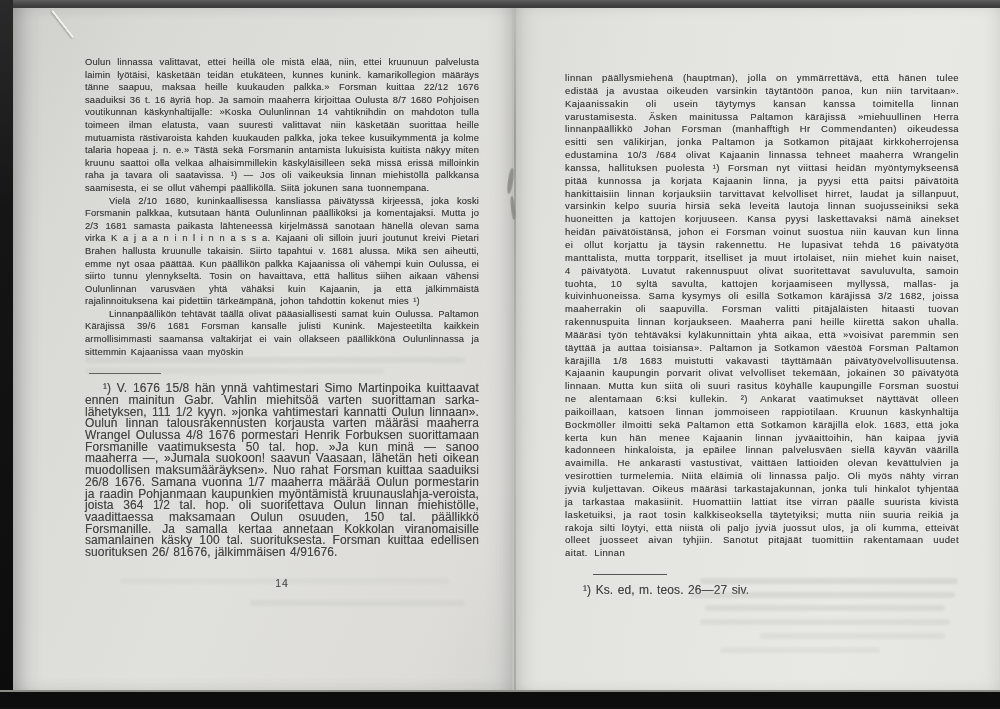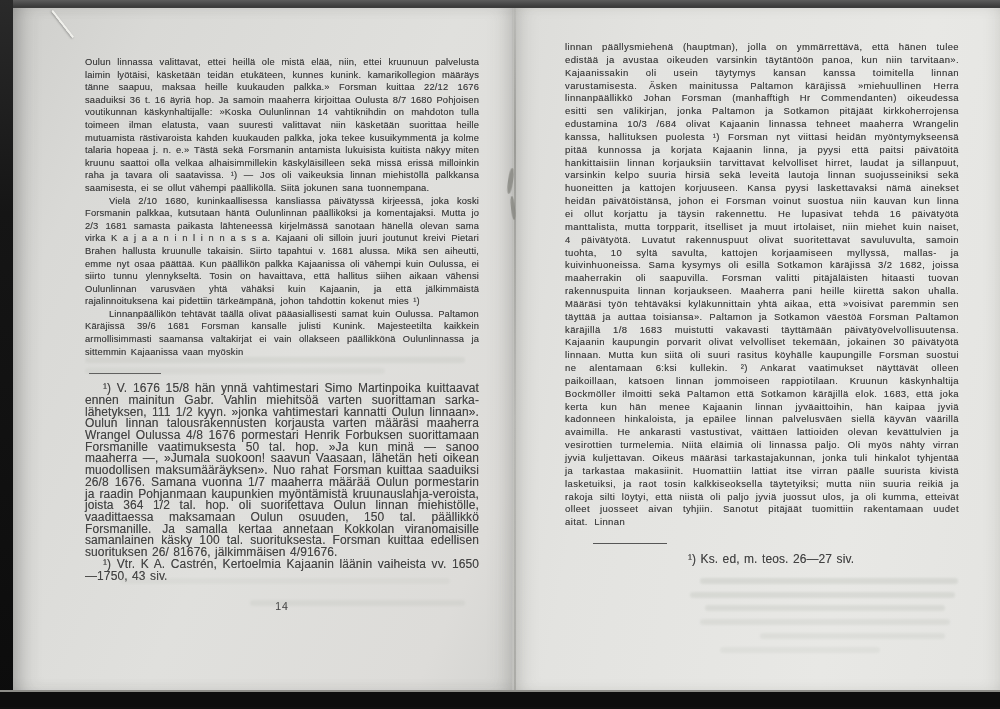--- a/index.html
+++ b/index.html
@@ -54,41 +54,41 @@
   .thread.t1{left:508px;top:168px;width:5px;height:26px;transform:rotate(8deg);}
   .thread.t2{left:511px;top:196px;width:4px;height:24px;transform:rotate(-6deg);}
   .corner-fold{
     position:absolute;left:53px;top:10px;width:34px;height:2px;
     background:rgba(244,244,240,.85);transform:rotate(52deg);transform-origin:left top;
     box-shadow:0 1px 2px rgba(60,60,60,.4);
   }
   
   .col{position:absolute;top:0;color:#3d3d3d;}
   .col-left{left:72px;width:394px;padding-top:48px;}
-  .col-right{left:53px;width:394px;padding-top:33px;}
+  .col-right{left:53px;width:394px;padding-top:64px;}
   p{margin:0;}
   .body{
     font-size:9.4px;line-height:12.6px;text-align:justify;
     letter-spacing:.15px;word-spacing:1.6px;color:#3d3d3d;
     text-shadow:0 0 .4px rgba(64,64,64,.55);
   }
   .page-right .body{
     font-size:9.5px;line-height:12.85px;letter-spacing:.38px;word-spacing:3.4px;
   }
   .indent{text-indent:24px;}
   .fn-rule{
     width:72px;height:1px;background:#565656;margin:15px 0 9px 4px;
   }
   .page-right .fn-rule{margin-left:28px;width:74px;margin-top:14px;}
   .fn{
     font-size:12px;line-height:11.7px;text-align:justify;
     letter-spacing:.1px;word-spacing:1px;color:#434343;
     text-indent:18px;text-shadow:0 0 .4px rgba(64,64,64,.5);
   }
-  .page-right .fn{text-align:center;line-height:13.5px;}
+  .page-right .fn{text-align:left;line-height:13.5px;}
   .pagenum{
     margin-top:18px;font-size:10.5px;color:#4a4a4a;letter-spacing:1px;
     text-shadow:0 0 .4px rgba(64,64,64,.5);
     text-align:center;
   }
   .page-right .pagenum{text-align:right;padding-right:42px;margin-top:20px;}
   
   .ghost{position:absolute;background:#b4b8b0;border-radius:3px;filter:blur(1.1px);}
   .g-l1{left:85px;top:357px;width:380px;height:6px;opacity:.22;}
   .g-l2{left:85px;top:368px;width:300px;height:6px;opacity:.16;}
@@ -109,21 +109,20 @@
   <div class="edge-left"></div>
   <div class="edge-top"></div>
 
   <div class="page page-left">
     <div class="col col-left">
       <p class="body">Oulun linnassa valittavat, ettei heillä ole mistä elää, niin, ettei kruunuun palvelusta laimin lyötäisi, käsketään teidän etukäteen, kunnes kunink. kamarikollegion määräys tänne saapuu, maksaa heille kuukauden palkka.» Forsman kuittaa 22/12 1676 saaduiksi 36 t. 16 äyriä hop. Ja samoin maaherra kirjoittaa Oulusta 8/7 1680 Pohjoisen voutikunnan käskynhaltijalle: »Koska Oulunlinnan 14 vahtiknihdin on mahdoton tulla toimeen ilman elatusta, vaan suuresti valittavat niin käsketään suorittaa heille mutuamista rästivaroista kahden kuukauden palkka, joka tekee kusuikymmentä ja kolme talaria hopeaa j. n. e.» Tästä sekä Forsmanin antamista lukuisista kuitista näkyy miten kruunu saattoi olla velkaa alhaisimmillekin käskyläisilleen sekä missä erissä milloinkin raha ja tavara oli saatavissa. ¹) — Jos oli vaikeuksia linnan miehistöllä palkkansa saamisesta, ei se ollut vähempi päälliköllä. Siitä jokunen sana tuonnempana.</p>
       <p class="body indent">Vielä 2/10 1680, kuninkaallisessa kansliassa päivätyssä kirjeessä, joka koski Forsmanin palkkaa, kutsutaan häntä Oulunlinnan päälliköksi ja komentajaksi. Mutta jo 2/3 1681 samasta paikasta lähteneessä kirjelmässä sanotaan hänellä olevan sama virka K a j a a n i n   l i n n a s s a. Kajaani oli silloin juuri joutunut kreivi Pietari Brahen hallusta kruunulle takaisin. Siirto tapahtui v. 1681 alussa. Mikä sen aiheutti, emme nyt osaa päättää. Kun päällikön palkka Kajaanissa oli vähempi kuin Oulussa, ei siirto tunnu ylennykseltä. Tosin on havaittava, että hallitus siihen aikaan vähensi Oulunlinnan varusväen yhtä vähäksi kuin Kajaanin, ja että jälkimmäistä rajalinnoituksena kai pidettiin tärkeämpänä, johon tahdottin kokenut mies ¹)</p>
       <p class="body indent">Linnanpäällikön tehtävät täällä olivat pääasiallisesti samat kuin Oulussa. Paltamon Käräjissä 39/6 1681 Forsman kansalle julisti Kunink. Majesteetilta kaikkein armollisimmasti saamansa valtakirjat ei vain ollakseen päällikkönä Oulunlinnassa ja sittemmin Kajaanissa vaan myöskin</p>
       <div class="fn-rule"></div>
       <p class="fn">¹) V. 1676 15/8 hän ynnä vahtimestari Simo Martinpoika kuittaavat ennen mainitun Gabr. Vahlin miehitsöä varten suorittaman sarka-lähetyksen, 111 1/2 kyyn. »jonka vahtimestari kannatti Oulun linnaan». Oulun linnan talousrakennusten korjausta varten määräsi maaherra Wrangel Oulussa 4/8 1676 pormestari Henrik Forbuksen suorittamaan Forsmanille vaatimuksesta 50 tal. hop. »Ja kun minä — sanoo maaherra —, »Jumala suokoon! saavun Vaasaan, lähetän heti oikean muodollisen maksumääräyksen». Nuo rahat Forsman kuittaa saaduiksi 26/8 1676. Samana vuonna 1/7 maaherra määrää Oulun pormestarin ja raadin Pohjanmaan kaupunkien myöntämistä kruunauslahja-veroista, joista 364 1/2 tal. hop. oli suoritettava Oulun linnan miehistölle, vaadittaessa maksamaan Oulun osuuden, 150 tal. päällikkö Forsmanille. Ja samalla kertaa annetaan Kokkolan viranomaisille samanlainen käsky 100 tal. suorituksesta. Forsman kuittaa edellisen suorituksen 26/ 81676, jälkimmäisen 4/91676.</p>
-      <p class="fn">¹) Vtr. K A. Castrén, Kertoelmia Kajaanin läänin vaiheista vv. 1650—1750, 43 siv.</p>
       <div class="pagenum">14</div>
     </div>
   </div>
 
   <div class="page page-right">
     <div class="col col-right">
       <p class="body">linnan päällysmiehenä (hauptman), jolla on ymmärrettävä, että hänen tulee edistää ja avustaa oikeuden varsinkin täytäntöön panoa, kun niin tarvitaan». Kajaanissakin oli usein täytymys kansan kanssa toimitella linnan varustamisesta. Äsken mainitussa Paltamon käräjissä »miehuullinen Herra linnanpäällikkö Johan Forsman (manhafftigh Hr Commendanten) oikeudessa esitti sen välikirjan, jonka Paltamon ja Sotkamon pitäjäät kirkkoherrojensa edustamina 10/3 /684 olivat Kajaanin linnassa tehneet maaherra Wrangelin kanssa, hallituksen puolesta ¹) Forsman nyt viittasi heidän myöntymykseensä pitää kunnossa ja korjata Kajaanin linna, ja pyysi että paitsi päivätöitä hankittaisiin linnan korjauksiin tarvittavat kelvolliset hirret, laudat ja sillanpuut, varsinkin kelpo suuria hirsiä sekä leveitä lautoja linnan suojusseiniksi sekä huoneitten ja kattojen korjuuseen. Kansa pyysi laskettavaksi nämä ainekset heidän päivätöistänsä, johon ei Forsman voinut suostua niin kauvan kun linna ei ollut korjattu ja täysin rakennettu. He lupasivat tehdä 16 päivätyötä manttalista, mutta torpparit, itselliset ja muut irtolaiset, niin miehet kuin naiset, 4 päivätyötä. Luvatut rakennuspuut olivat suoritettavat savuluvulta, samoin tuohta, 10 syltä savulta, kattojen korjaamiseen myllyssä, mallas- ja kuivinhuoneissa. Sama kysymys oli esillä Sotkamon käräjissä 3/2 1682, joissa maaherrakin oli saapuvilla. Forsman valitti pitäjäläisten hitaasti tuovan rakennuspuita linnan korjaukseen. Maaherra pani heille kiirettä sakon uhalla. Määräsi työn tehtäväksi kyläkunnittain yhtä aikaa, että »voisivat paremmin sen täyttää ja auttaa toisiansa». Paltamon ja Sotkamon väestöä Forsman Paltamon käräjillä 1/8 1683 muistutti vakavasti täyttämään päivätyövelvollisuutensa. Kajaanin kaupungin porvarit olivat velvolliset tekemään, jokainen 30 päivätyötä linnaan. Mutta kun siitä oli suuri rasitus köyhälle kaupungille Forsman suostui ne alentamaan 6:ksi kullekin. ²) Ankarat vaatimukset näyttävät olleen paikoillaan, katsoen linnan jommoiseen rappiotilaan. Kruunun käskynhaltija Bockmöller ilmoitti sekä Paltamon että Sotkamon käräjillä elok. 1683, että joka kerta kun hän menee Kajaanin linnan jyväaittoihin, hän kaipaa jyviä kadonneen hinkaloista, ja epäilee linnan palvelusväen siellä käyvän väärillä avaimilla. He ankarasti vastustivat, väittäen lattioiden olevan kevättulvien ja vesirottien turmelemia. Niitä eläimiä oli linnassa paljo. Oli myös nähty virran jyviä kuljettavan. Oikeus määräsi tarkastajakunnan, jonka tuli hinkalot tyhjentää ja tarkastaa makasiinit. Huomattiin lattiat itse virran päälle suurista kivistä lasketuiksi, ja raot tosin kalkkiseoksella täytetyiksi; mutta niin suuria reikiä ja rakoja silti löytyi, että niistä oli paljo jyviä juossut ulos, ja oli kumma, etteivät olleet juosseet aivan tyhjiin. Sanotut pitäjäät tuomittiin rakentamaan uudet aitat. Linnan</p>
       <div class="fn-rule"></div>
       <p class="fn">¹) Ks. ed, m. teos. 26—27 siv.</p>
     </div>

